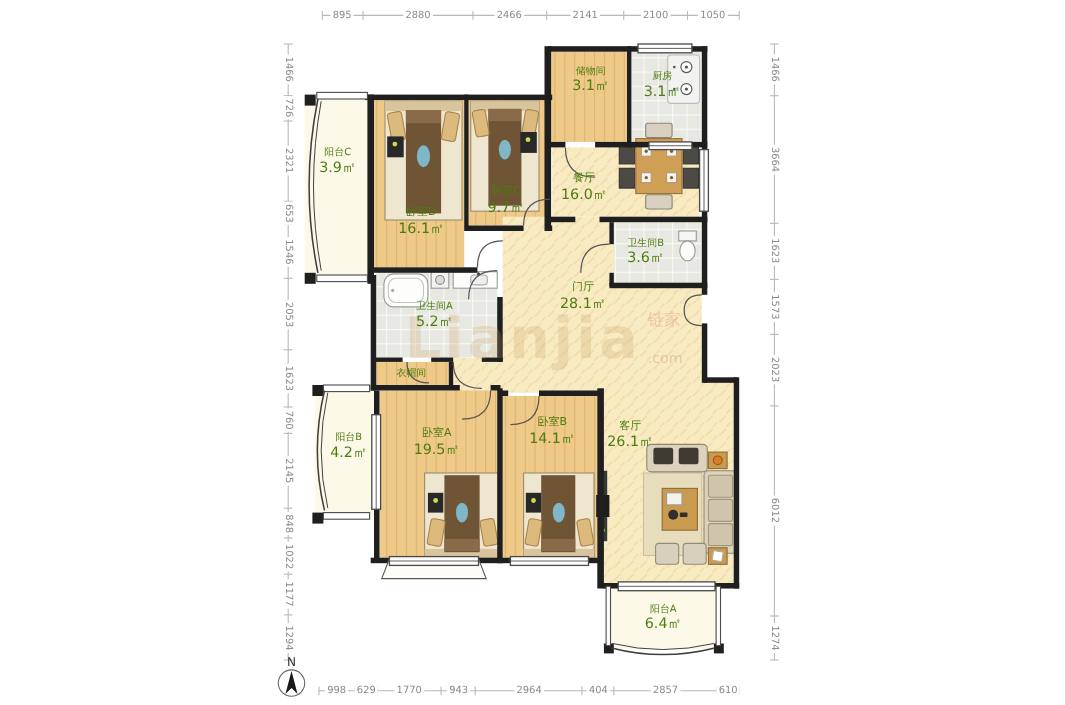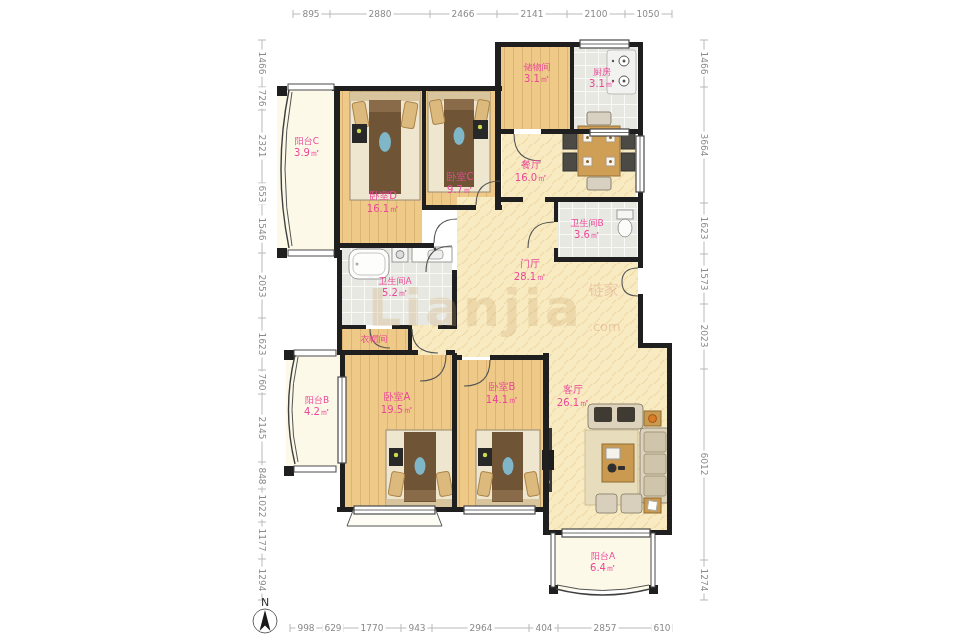--- a/index.html
+++ b/index.html
@@ -2,23 +2,23 @@
 <html><head>
 <meta charset="utf-8">
 <style>
   html,body{margin:0;padding:0;background:#fff;}
   body{width:968px;height:641px;position:relative;overflow:hidden;
        font-family:"DejaVu Sans","Liberation Sans",sans-serif;}
   #stage{position:absolute;left:0;top:0;width:968px;height:641px;}
   svg.plan{position:absolute;left:0;top:0;}
   
   .rlabel{position:absolute;transform:translate(-50%,-50%);text-align:center;
-          color:#ec4899;line-height:1.25;z-index:30;white-space:nowrap;}
+          color:#4d7c0f;line-height:1.25;z-index:30;white-space:nowrap;}
   .rlabel .rname{display:block;font-size:10px;}
-  .rlabel .rarea{display:block;font-size:10px;}
+  .rlabel .rarea{display:block;font-size:13px;}
   .rlabel.small .rname{font-size:9px;}
   
   .dim{position:absolute;transform:translate(-50%,-50%);font-size:9px;color:#8a8a8a;
        background:#fff;padding:0 2px;white-space:nowrap;z-index:20;}
   .dim.v{transform:translate(-50%,-50%) rotate(90deg);}
   
   .wm{position:absolute;left:368px;top:278px;display:flex;align-items:center;gap:6px;
       z-index:25;pointer-events:none;}
   .wm .wm-main{font-size:52px;letter-spacing:3px;color:rgba(198,158,100,0.25);font-weight:bold;}
   .wm .wm-side{display:flex;flex-direction:column;line-height:1.1;gap:21px;}

